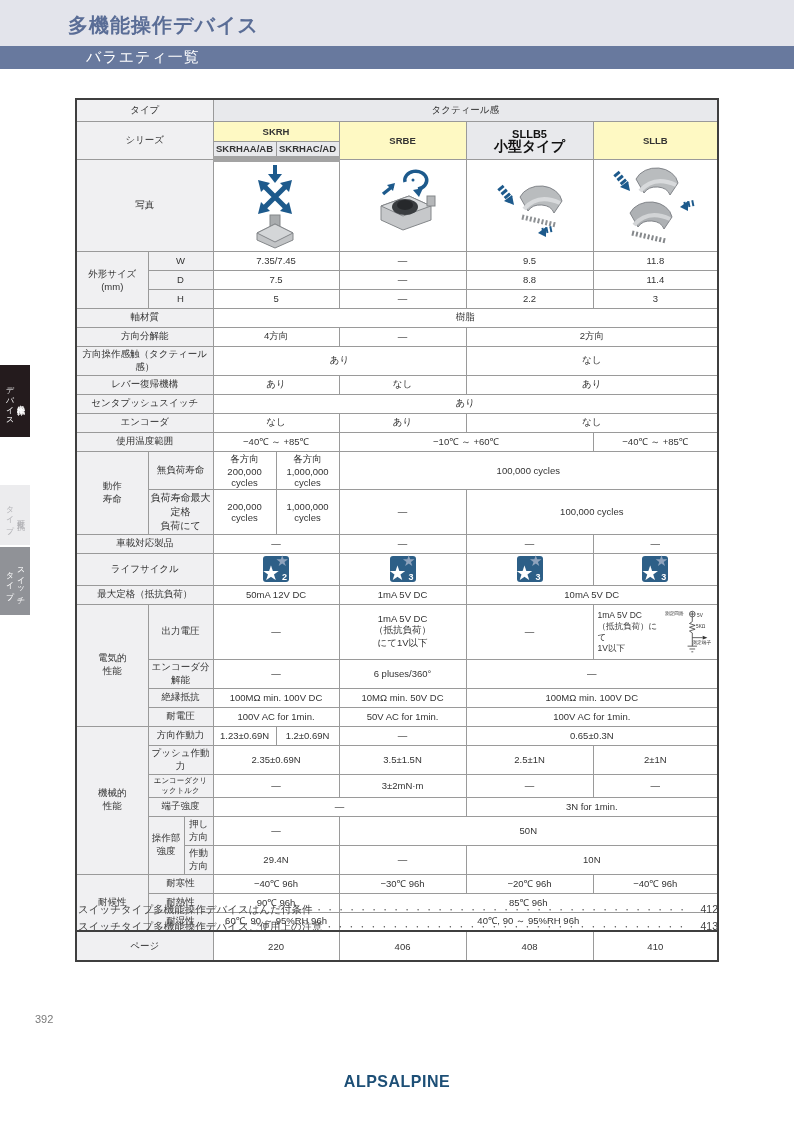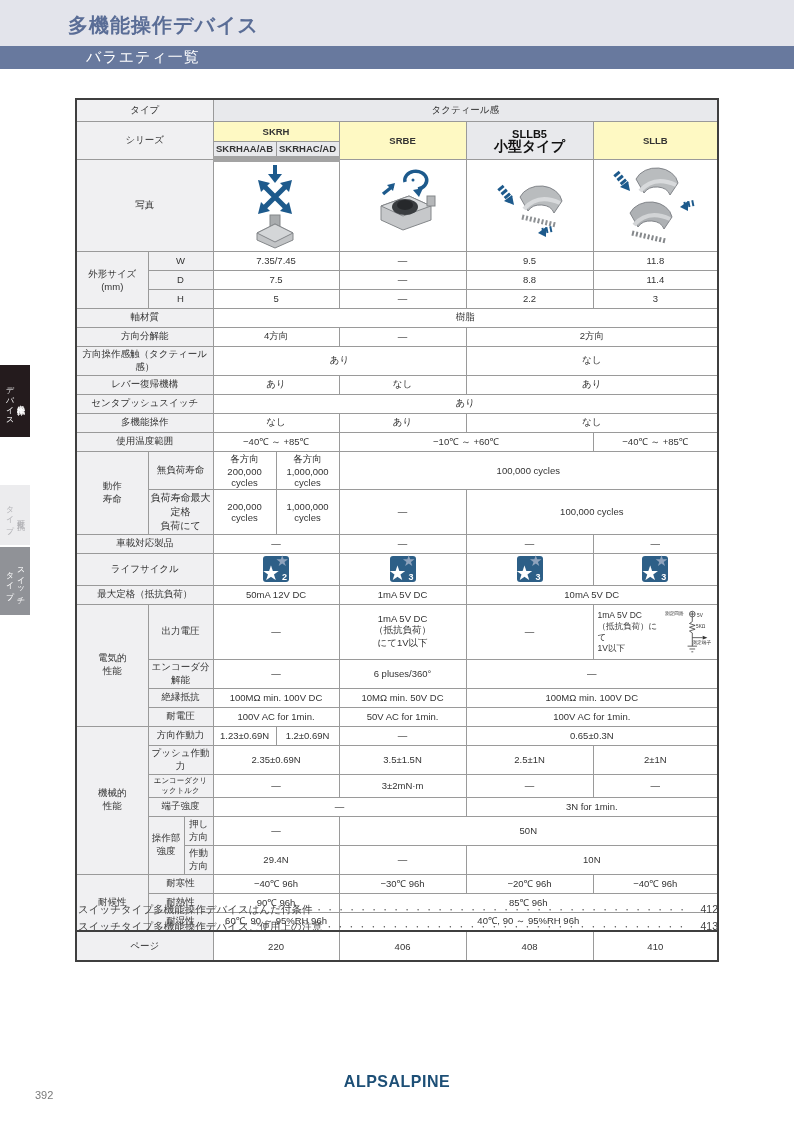--- a/index.html
+++ b/index.html
@@ -43,21 +43,21 @@
   .lc .num{position:absolute;right:2px;bottom:0px;font-size:9px;font-weight:bold;color:#fff;}
   
   .outcell{display:flex;align-items:center;justify-content:flex-start;gap:2px;}
   .outcell .txt{font-size:8.5px;text-align:left;white-space:pre-line;line-height:11px;padding-left:2px;}
   
   .links{position:absolute;left:78px;top:901px;width:640px;}
   .link-line{display:flex;align-items:baseline;font-size:10.5px;color:#444;line-height:16px;}
   .link-line .leader{flex:1;overflow:hidden;white-space:nowrap;color:#555;font-size:9px;letter-spacing:2px;margin:0 2px;}
   .link-line .pg{width:26px;text-align:right;}
   
-  .folio{position:absolute;left:35px;top:1089px;font-size:11px;color:#7a7a7a;}
+  .folio{position:absolute;left:35px;top:1013px;font-size:11px;color:#7a7a7a;}
   .brand{position:absolute;left:0;top:1073px;width:794px;text-align:center;
     font-size:16px;font-weight:800;color:#1d4f76;letter-spacing:0.5px;transform:scaleY(1.05);}
   .photo-svg{display:block;margin:0 auto;}
 </style>
 </head>
 <body>
 
 <div class="head-band"></div>
 <div class="head-title">多機能操作デバイス</div>
 <div class="head-bar"></div>
@@ -199,21 +199,21 @@
     <td class="lab" colspan="3">レバー復帰機構</td>
     <td class="val" colspan="2">あり</td>
     <td class="val">なし</td>
     <td class="val" colspan="2">あり</td>
   </tr>
   <tr style="height:19px">
     <td class="lab" colspan="3">センタプッシュスイッチ</td>
     <td class="val" colspan="5">あり</td>
   </tr>
   <tr style="height:19px">
-    <td class="lab" colspan="3">多機能操作</td>
+    <td class="lab" colspan="3">エンコーダ</td>
     <td class="val" colspan="2">なし</td>
     <td class="val">あり</td>
     <td class="val" colspan="2">なし</td>
   </tr>
   <tr style="height:19px">
     <td class="lab" colspan="3">使用温度範囲</td>
     <td class="val" colspan="2">−40℃ ～ +85℃</td>
     <td class="val" colspan="2">−10℃ ～ +60℃</td>
     <td class="val">−40℃ ～ +85℃</td>
   </tr>

